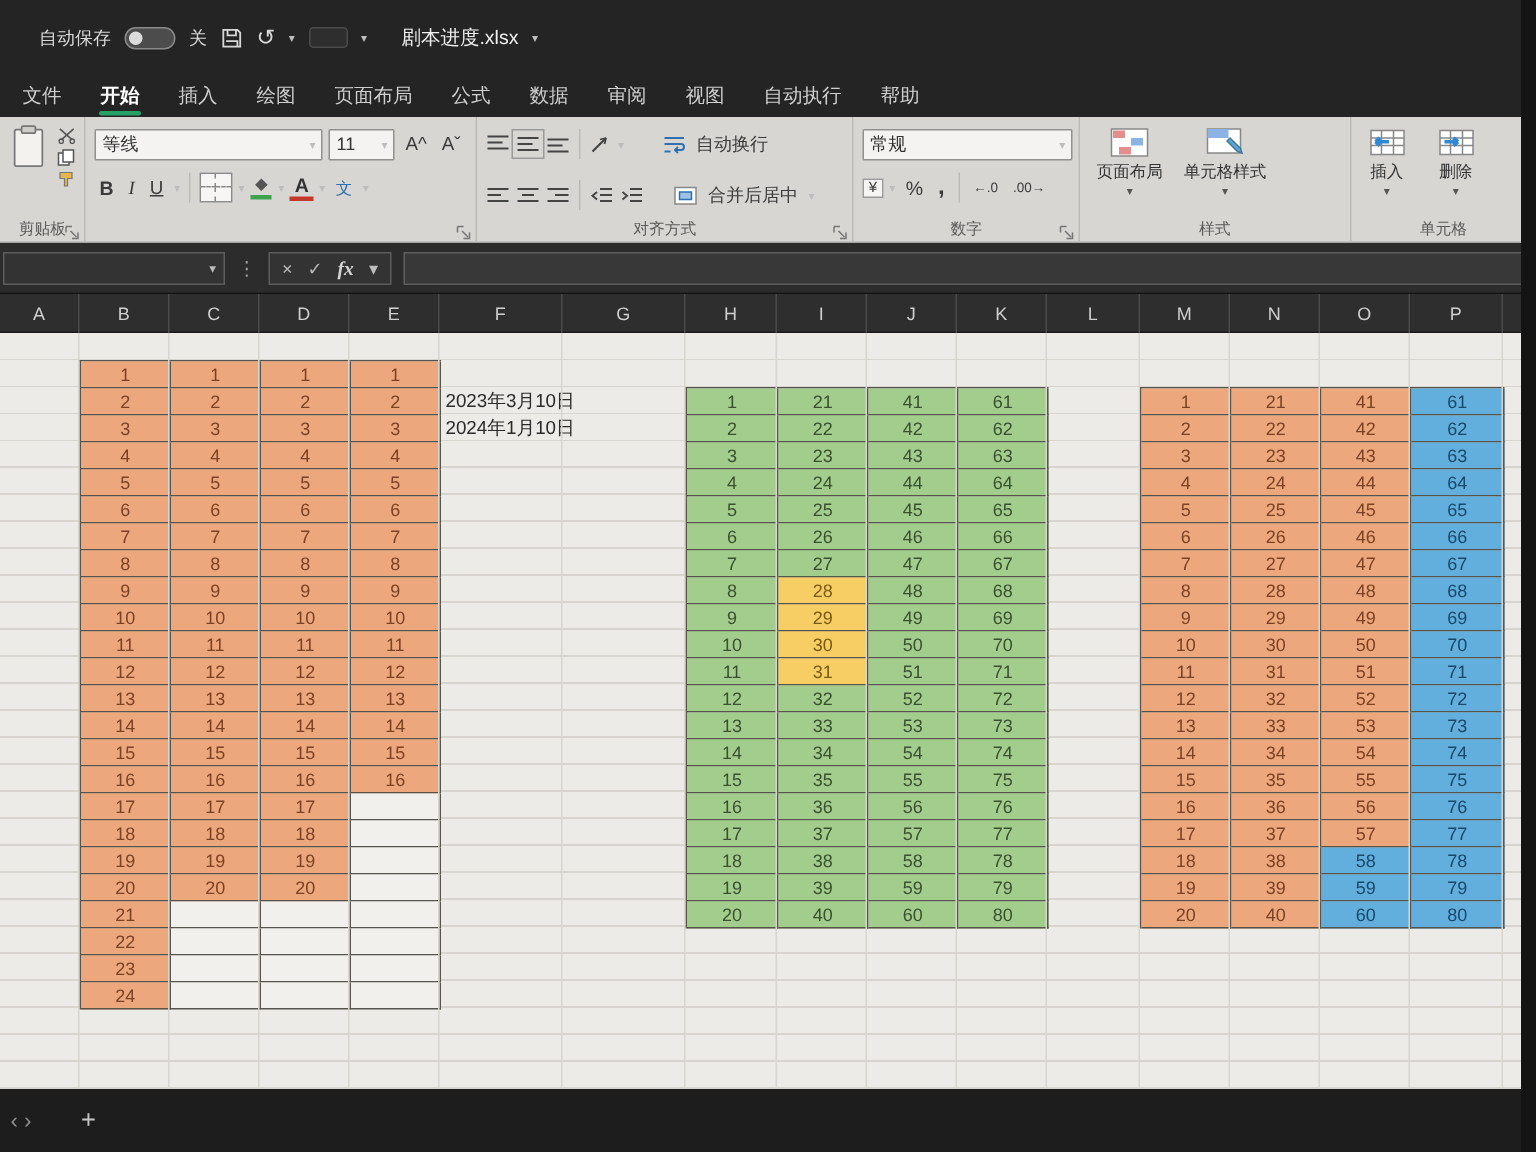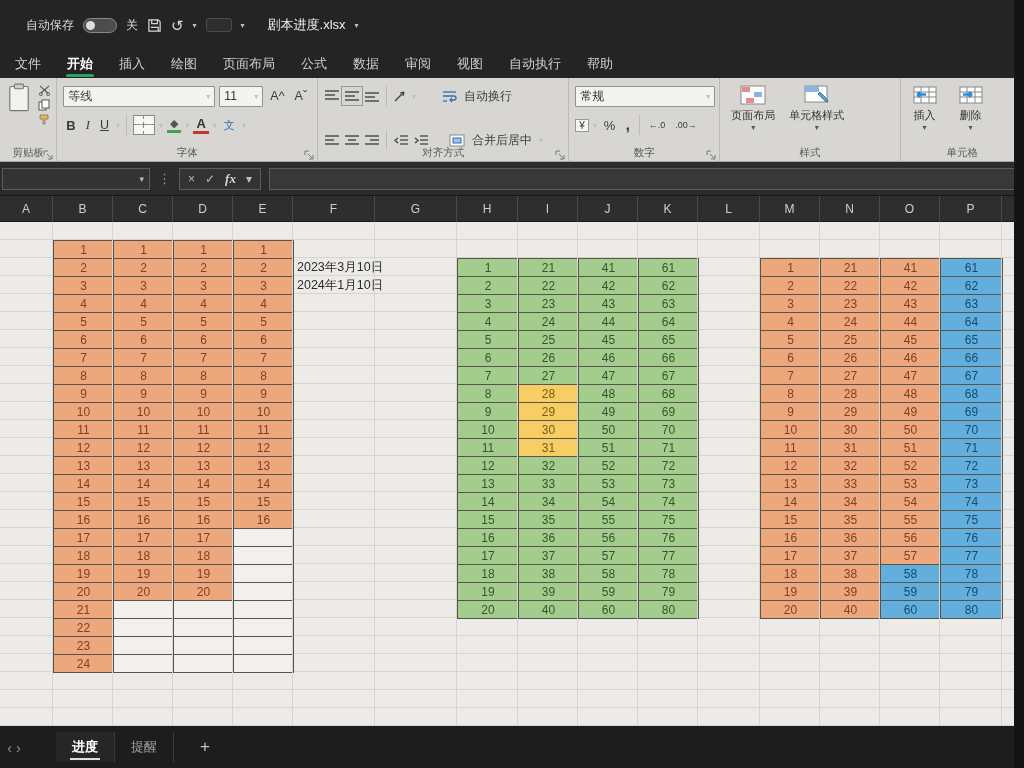--- a/index.html
+++ b/index.html
@@ -215,21 +215,20 @@
             <span></span>
         </span>
         <span class="caret">▾</span>
         <span class="minibtn fillico">◆</span>
         <span class="caret">▾</span>
         <span class="minibtn acolor">A</span>
         <span class="caret">▾</span>
         <span class="minibtn" style="color:#2f6fb0; font-size:11px">文</span>
         <span class="caret">▾</span>
       </div>
-      <span class="rgroup-label">字体</span>
       <svg class="launcher" viewBox="0 0 10 10">
           <path d="M1 1 h4 M1 1 v4 M4 4 l4 4 M9 5 v4 h-4" fill="none" stroke="#555"></path>
         </svg>
     </div>
 
     <div class="rgroup" style="width:265px">
       <div class="rrow">
         <svg width="16" height="14" viewBox="0 0 16 14">
             <g stroke="#444" stroke-width="1.4">
               <line x1="1" y1="2" x2="15" y2="2"></line>
@@ -261,21 +260,21 @@
         <svg width="15" height="13" viewBox="0 0 15 13">
             <g stroke="#2f6fb0" stroke-width="1.3" fill="none">
               <line x1="1" y1="2" x2="14" y2="2"></line>
               <path d="M1 6 h11 a2 2 0 0 1 0 4 h-4"></path>
               <path d="M10 8 l-2 2 l2 2"></path>
               <line x1="1" y1="11" x2="5" y2="11"></line>
             </g>
           </svg>
         <span class="minibtn" style="font-size:12px">自动换行</span>
       </div>
-      <div class="rrow" style="margin-top:18px">
+      <div class="rrow" style="margin-top:8px">
         <svg width="16" height="14" viewBox="0 0 16 14">
             <g stroke="#444" stroke-width="1.4">
               <line x1="1" y1="3" x2="15" y2="3"></line>
               <line x1="1" y1="7" x2="10" y2="7"></line>
               <line x1="1" y1="11" x2="15" y2="11"></line>
             </g>
           </svg>
         <svg width="16" height="14" viewBox="0 0 16 14">
             <g stroke="#444" stroke-width="1.4">
               <line x1="1" y1="3" x2="15" y2="3"></line>
@@ -836,21 +835,17 @@
       <div class="vgrid" style="left: 759px;"></div>
       <div class="vgrid" style="left: 819px;"></div>
       <div class="vgrid" style="left: 879px;"></div>
       <div class="vgrid" style="left: 939px;"></div>
       <div class="vgrid" style="left: 1001px;"></div>
     </div>
 
   <div id="sheettabbar">
     <span class="snav">‹</span>
     <span class="snav" style="margin-left:-10px">›</span>
-    <div id="sheettabs">
-        <span class="stab active">进度</span>
-        <span class="stab">提醒</span>
-      </div>
     <span class="addsheet">+</span>
   </div>
 
   <div id="bezel"></div>
 </div>
 
 </body></html>

